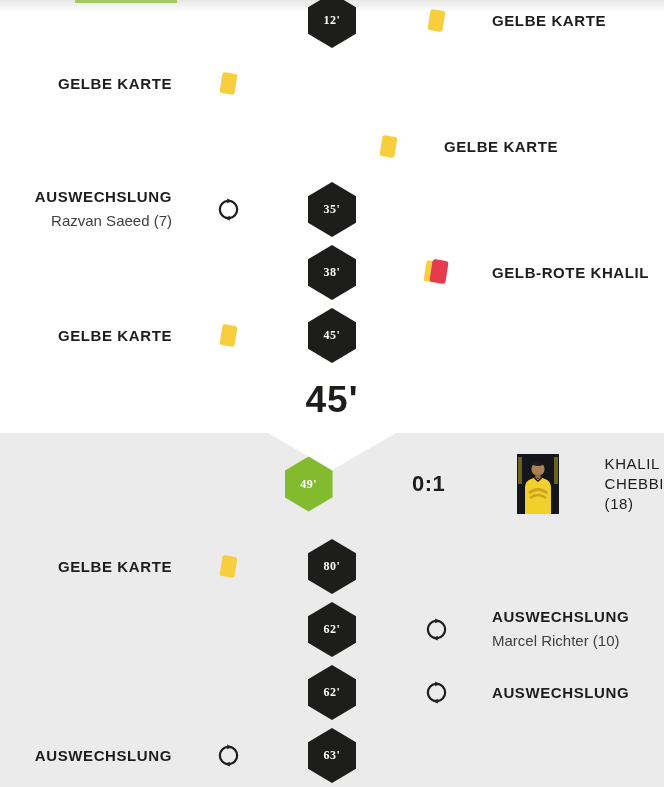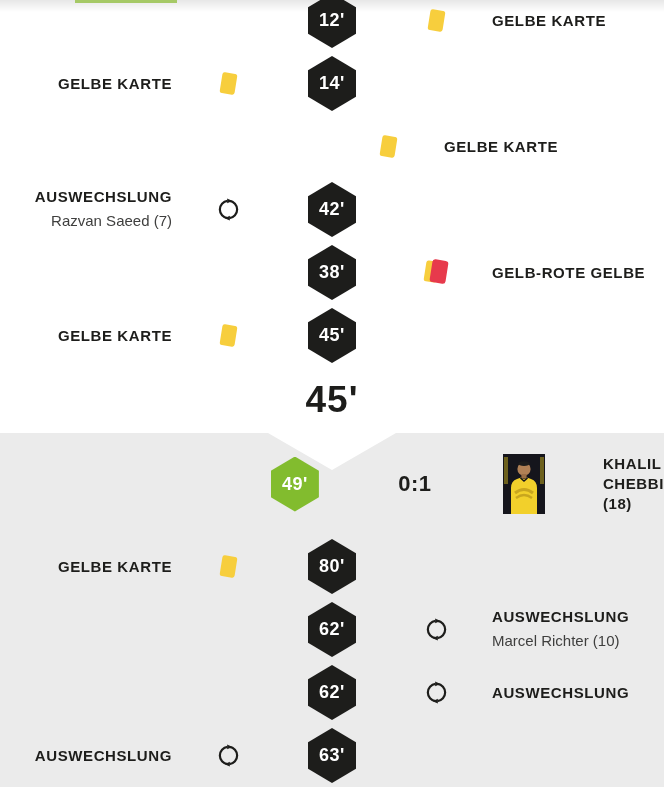--- a/index.html
+++ b/index.html
@@ -38,21 +38,21 @@
     font-size:15px; font-weight:700; letter-spacing:0.6px;
     color:var(--dark); white-space:nowrap;
   }
   .player{font-size:15px; color:var(--text-secondary); margin-top:6px; line-height:1.33;}
   .hex{
     width:48px; height:55px; justify-self:center;
     background:var(--dark);
     clip-path:polygon(50% 0, 100% 26%, 100% 74%, 50% 100%, 0 74%, 0 26%);
     display:flex; align-items:center; justify-content:center;
   }
-  .hex span{color:#fff; font-size:18px; font-weight:700; letter-spacing:0.5px;}
+  .hex span{color:#fff; font-size:12px; font-weight:700; letter-spacing:0.5px;font-family:Liberation Serif, serif;}
   .hex.green{background:var(--green);}
   
   .card{
     width:15px; height:21px; border-radius:2.5px;
     background:var(--yellow); transform:rotate(9deg);
   }
   .combo{position:relative; width:26px; height:25px;}
   .combo .back{
     position:absolute; left:2px; top:1px; width:13px; height:21px;
     background:var(--yellow); border-radius:2.5px; transform:rotate(9deg);
@@ -73,22 +73,22 @@
     clip-path:polygon(0 0, 100% 0, 50% 100%);
   }
   .row.goal{min-height:102px; position:relative;}
   .goalcell{gap:0; padding-left:50px;}
   .score{
     width:60px; min-width:60px; text-align:center;
     font-size:22px; font-weight:700; letter-spacing:0.5px; color:var(--dark);
   }
   .photo{width:42px; height:60px; margin-left:16px; flex:none;}
   .gname{
-    margin-left:16px; max-width:105px;
-    font-size:15px; font-weight:700; letter-spacing:0.6px; line-height:1.35;
+    margin-left:4px; max-width:105px;
+    font-size:15px; font-weight:400; letter-spacing:0.6px; line-height:1.35;
     text-transform:uppercase; color:var(--dark);
   }
 </style>
 </head>
 <body>
 
 <div class="top-shadow"></div>
 <div class="tab-indicator"></div>
 
 <main class="timeline">
@@ -112,23 +112,20 @@
 
     <div class="row">
       <div class="cell l">
         <div class="etext ra">
             <div class="title">GELBE KARTE</div>
           </div>
         <span class="slot">
             <span class="card"></span>
           </span>
       </div>
-      <div class="hex">
-          <span>14'</span>
-        </div>
       <div class="cell r"></div>
     </div>
 
     <div class="row">
       <div class="cell l"></div>
       <div class="cell r">
         <span class="slot">
             <span class="card"></span>
           </span>
         <div class="etext">
@@ -146,39 +143,39 @@
         <span class="slot">
           <svg width="23" height="23" viewBox="0 0 24 24">
             <path d="M11 3 A9.06 9.06 0 0 0 11 21" fill="none" stroke="#1d1d1b" stroke-width="2.3"></path>
             <path d="M13 21 A9.06 9.06 0 0 0 13 3" fill="none" stroke="#1d1d1b" stroke-width="2.3"></path>
             <polygon points="10.6,0.4 16,3 10.6,5.6" fill="#1d1d1b"></polygon>
             <polygon points="13.4,18.4 8,21 13.4,23.6" fill="#1d1d1b"></polygon>
           </svg>
         </span>
       </div>
       <div class="hex">
-          <span>42'</span>
+          <span>35'</span>
         </div>
       <div class="cell r"></div>
     </div>
 
     <div class="row">
       <div class="cell l"></div>
       <div class="hex">
           <span>38'</span>
         </div>
       <div class="cell r">
         <span class="slot">
           <span class="combo">
               <span class="back"></span>
               <span class="front"></span>
             </span>
         </span>
         <div class="etext">
-            <div class="title">GELB-ROTE GELBE</div>
+            <div class="title">GELB-ROTE KHALIL</div>
           </div>
       </div>
     </div>
 
     <div class="row">
       <div class="cell l">
         <div class="etext ra">
             <div class="title">GELBE KARTE</div>
           </div>
         <span class="slot">

